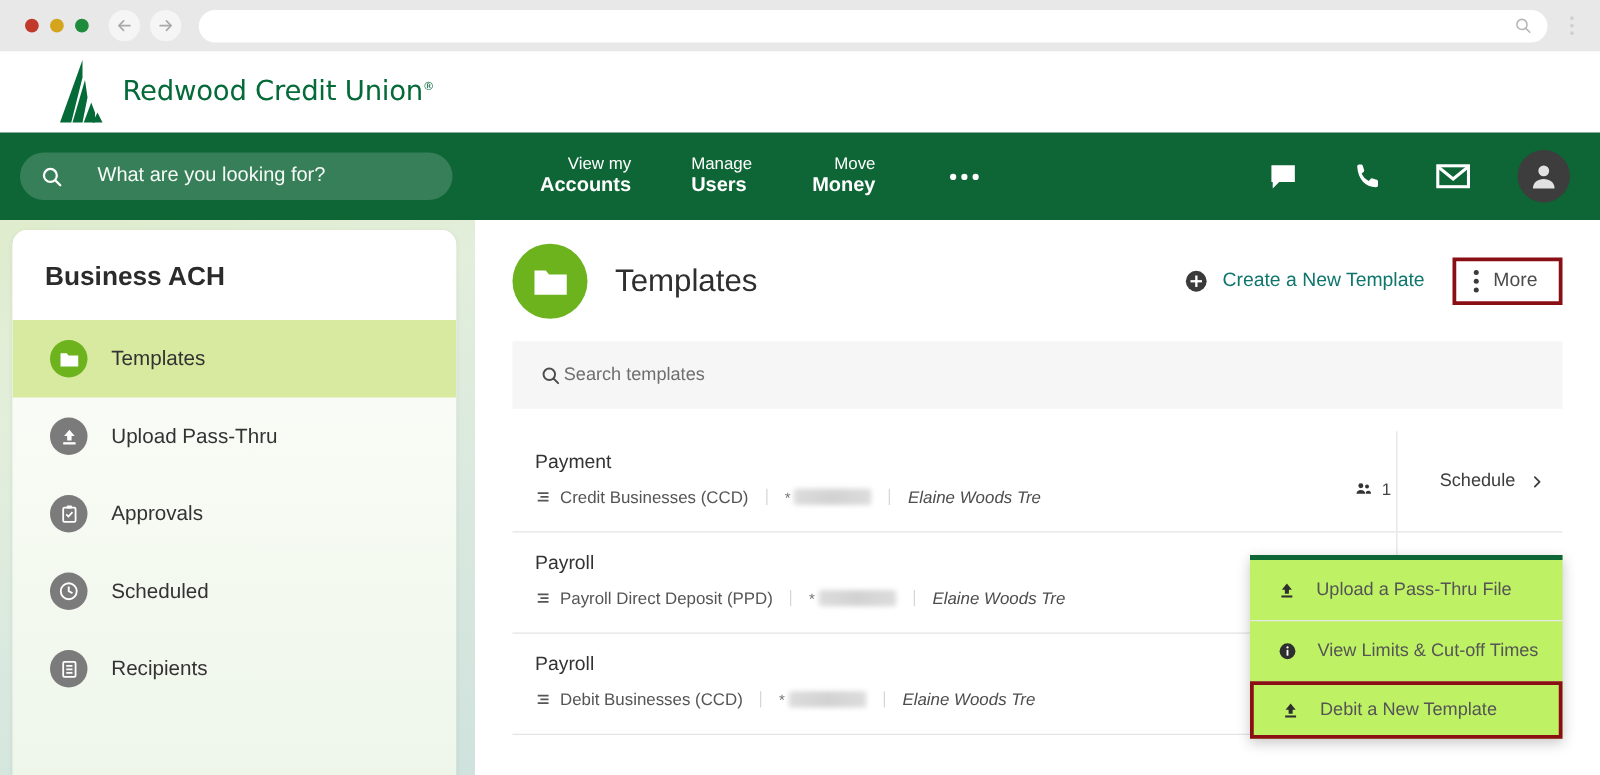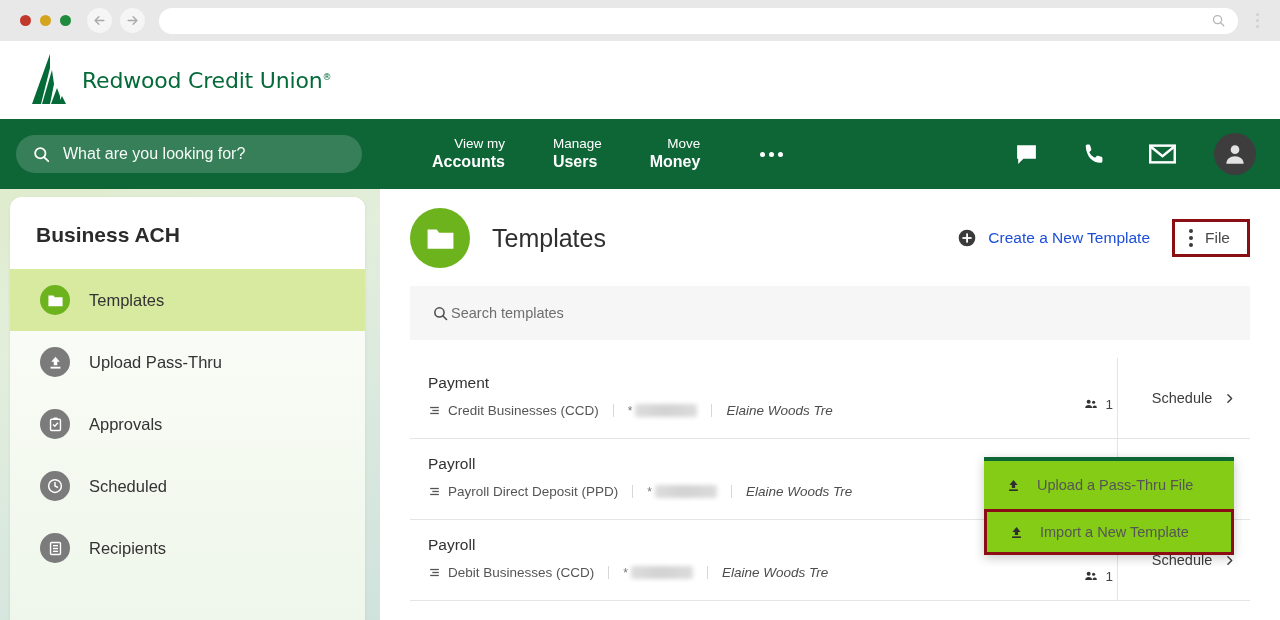--- a/index.html
+++ b/index.html
@@ -33,39 +33,39 @@
     padding-right: 12px; margin-right: 10px;
   }
   .kebab-browser {
     width: 18px; display: flex; flex-direction: column; align-items: center;
     gap: 3px; margin-right: 2px;
   }
   .kebab-browser i { width: 3px; height: 3px; border-radius: 50%; background: #d0d0d0; display:block; }
 
   
   .logo-band {
-    height: 78px; background: #fff; display: flex; align-items: center;
-    padding-left: 30px;
+    height: 65px; background: #fff; display: flex; align-items: center;
+    padding-left: 46px;
   }
   .logo-wrap { display: flex; align-items: center; gap: 12px; }
   .logo-name {
     font-family: "DejaVu Sans", sans-serif;
     font-size: 22px; color: #046a38; letter-spacing: -0.2px;
   }
   .logo-name .reg { font-size: 9px; vertical-align: super; }
 
   
   .greennav {
     height: 70px; background: #0e6637; display: flex; align-items: center;
     padding: 0 24px 0 16px;
   }
   .searchbox {
     width: 346px; height: 38px; background: rgba(255,255,255,0.17);
     border-radius: 19px; display: flex; align-items: center;
-    padding: 0 16px; gap: 12px;
+    padding: 0 16px; gap: 27px;
   }
   .searchbox .ph { color: #ffffff; font-size: 16px; opacity: .96; }
   .navitems { display: flex; align-items: center; margin-left: 46px; gap: 0; }
   .navitem { padding: 0 24px; color: #fff; line-height: 1.25; cursor: pointer; }
   .navitem .top { font-size: 13.5px; font-weight: 400; display: block; text-align: right; }
   .navitem .bot { font-size: 16px; font-weight: bold; display: block; }
   .nav-ellipsis {
     display: flex; gap: 4px; align-items: center; margin-left: 36px; margin-right: 4px;
   }
   .nav-ellipsis i { width: 5px; height: 5px; border-radius: 50%; background: #fff; display:block;}
@@ -120,33 +120,33 @@
   }
   .page-icon {
     width: 60px; height: 60px; border-radius: 50%; background: #6cb31e;
     display: flex; align-items: center; justify-content: center; flex: 0 0 60px;
   }
   .page-title { font-size: 25px; color: #2f2f2f; margin-left: 22px; font-weight: 400; }
   .head-actions { margin-left: auto; display: flex; align-items: center; gap: 0; }
   .create-btn {
     display: flex; align-items: center; gap: 11px; cursor: pointer; padding-right: 22px;
   }
-  .create-btn .lbl { font-size: 15.5px; color: #1d4ed8; text-align: center; }
+  .create-btn .lbl { font-size: 15.5px; color: #0f766e; text-align: center; }
   .more-btn {
     display: flex; align-items: center; gap: 12px; cursor: pointer;
     border: 3px solid #8a0f14; padding: 7px 17px 7px 14px;
   }
   .more-btn .kb { display: flex; flex-direction: column; gap: 3px; align-items: center; }
   .more-btn .kb i { width: 4px; height: 4px; border-radius: 50%; background: #3a3a3a; display:block; }
   .more-btn .lbl { font-size: 15.5px; color: #4a4a4a; }
 
   
   .dropdown {
-    position: absolute; top: 268px; right: 46px; width: 250px;
-    background: #84cc16; border-top: 4px solid #0e6637;
+    position: absolute; top: 268px; right: 30px; width: 250px;
+    background: #bef264; border-top: 4px solid #0e6637;
     box-shadow: 0 3px 10px rgba(0,0,0,0.22); z-index: 40;
   }
   .dd-item {
     display: flex; align-items: center; gap: 16px; height: 49px;
     padding-left: 22px; cursor: pointer;
     border-bottom: 1px solid #e6e6e6; font-size: 14.5px; color: #555;
   }
   .dd-item:last-child { border-bottom: none; }
   .dd-item.highlight {
     border: 3px solid #8a0f14; height: 46px; margin-top: -1px;
@@ -373,39 +373,47 @@
               <rect x="6.5" y="10.9" width="11" height="2.2" fill="#ffffff"></rect>
             </svg>
           <span class="lbl">Create a New Template</span>
         </div>
         <div class="more-btn">
           <span class="kb">
               <i></i>
               <i></i>
               <i></i>
             </span>
-          <span class="lbl">File</span>
+          <span class="lbl">More</span>
         </div>
       </div>
     </div>
 
     <div class="dropdown">
       <div class="dd-item">
         <svg width="15" height="15" viewBox="0 0 24 24" fill="#2f2f2f">
             <path d="M12 3 L18.5 11 H14.6 V16 H9.4 V11 H5.5 Z"></path>
             <rect x="5" y="18.2" width="14" height="2.6"></rect>
           </svg>
         <span>Upload a Pass-Thru File</span>
       </div>
+      <div class="dd-item">
+        <svg width="16" height="16" viewBox="0 0 24 24">
+            <circle cx="12" cy="12" r="9.5" fill="#2f2f2f"></circle>
+            <rect x="10.9" y="10.3" width="2.2" height="7" fill="#ffffff"></rect>
+            <circle cx="12" cy="7.4" r="1.35" fill="#ffffff"></circle>
+          </svg>
+        <span>View Limits &amp; Cut-off Times</span>
+      </div>
       <div class="dd-item highlight">
         <svg width="15" height="15" viewBox="0 0 24 24" fill="#2f2f2f">
             <path d="M12 3 L18.5 11 H14.6 V16 H9.4 V11 H5.5 Z"></path>
             <rect x="5" y="18.2" width="14" height="2.6"></rect>
           </svg>
-        <span>Import a New Template</span>
+        <span>Debit a New Template</span>
       </div>
     </div>
 
     <div class="search-row">
       <svg width="17" height="17" viewBox="0 0 24 24" fill="none" stroke="#4d4d4d" stroke-width="2.2" stroke-linecap="round">
           <circle cx="10.5" cy="10.5" r="6.5"></circle>
           <line x1="15.5" y1="15.5" x2="20.5" y2="20.5"></line>
         </svg>
       <span class="ph">Search templates</span>
     </div>

